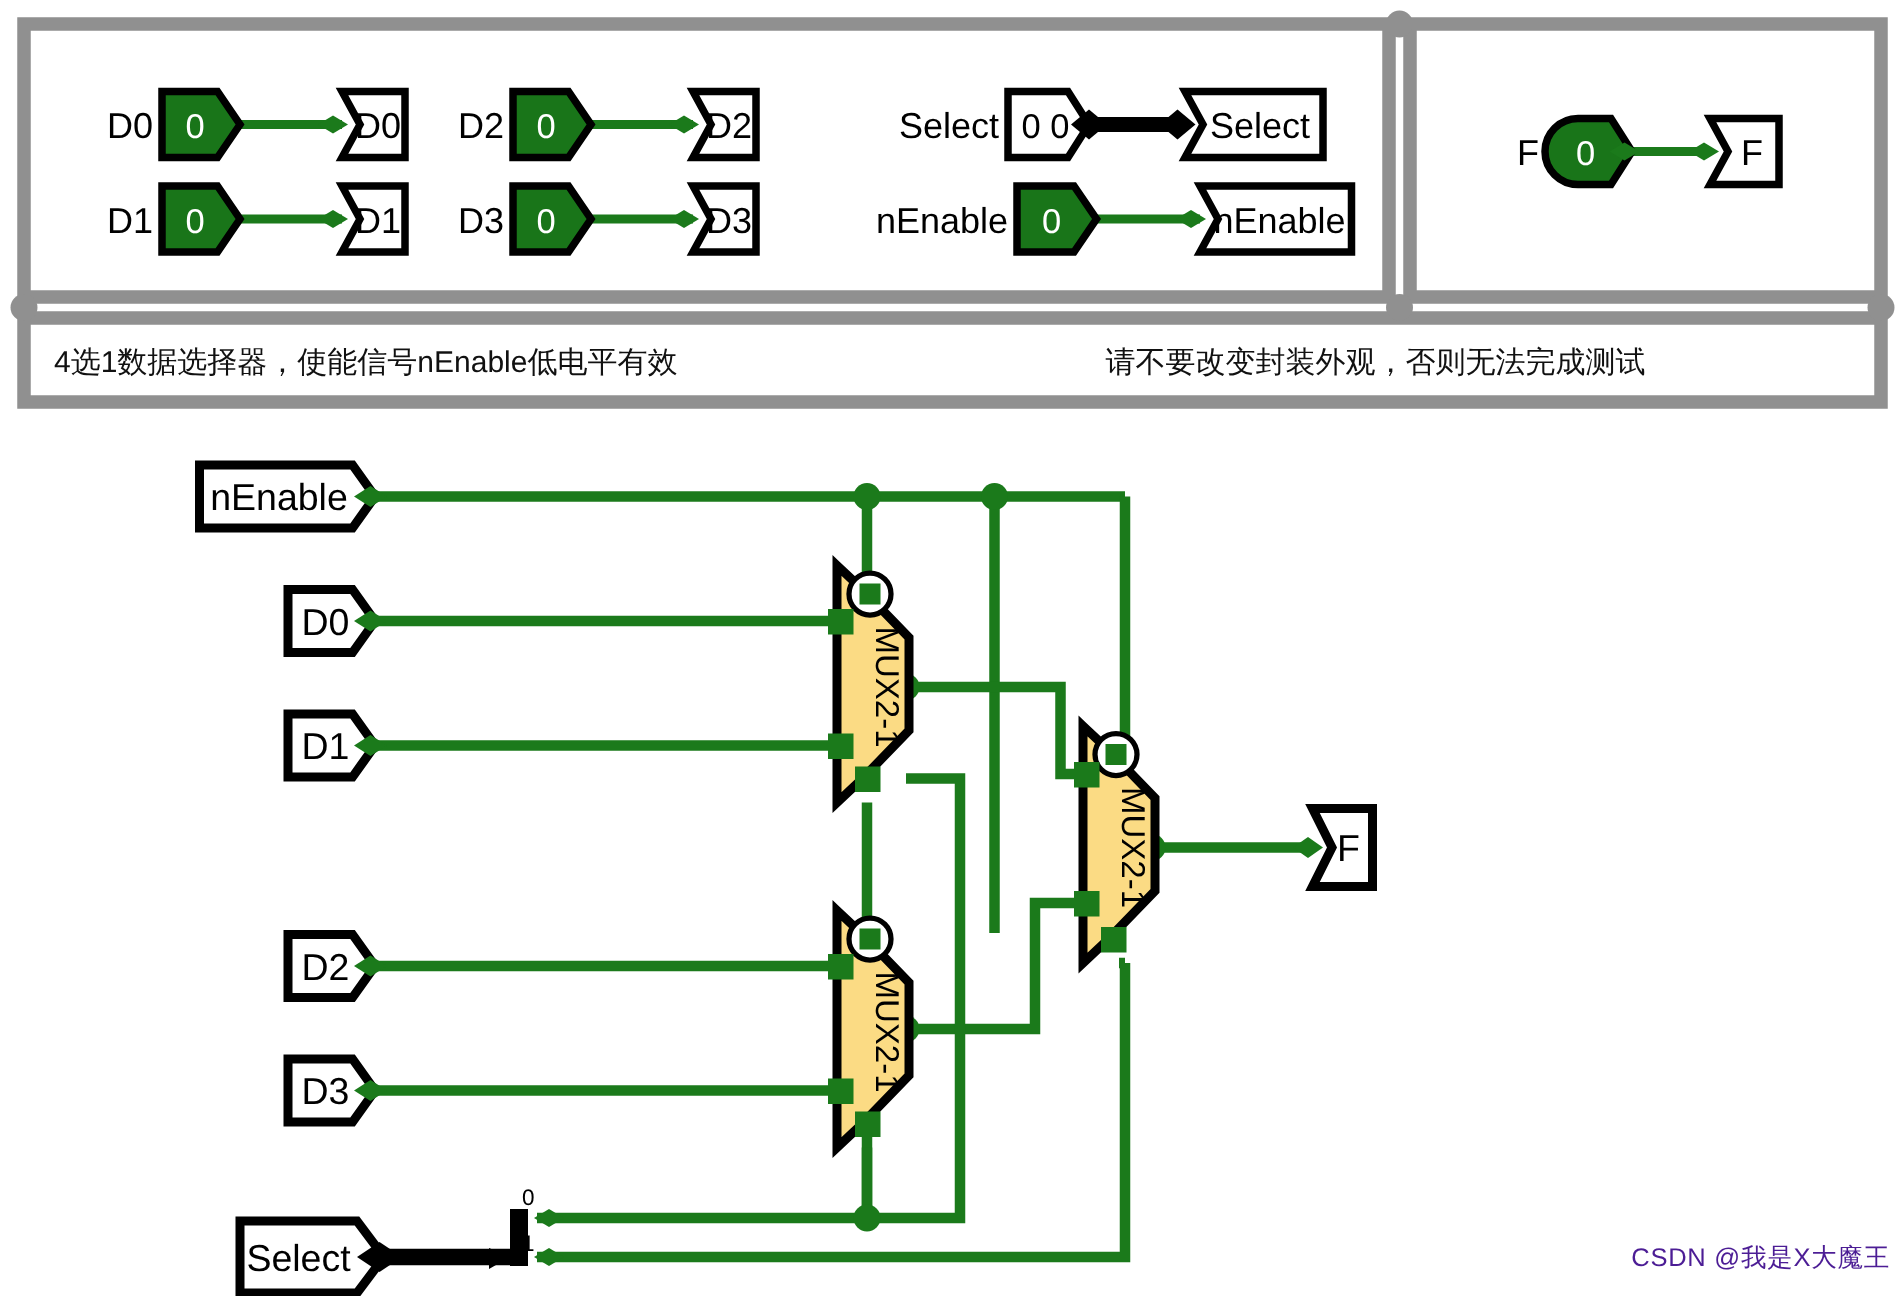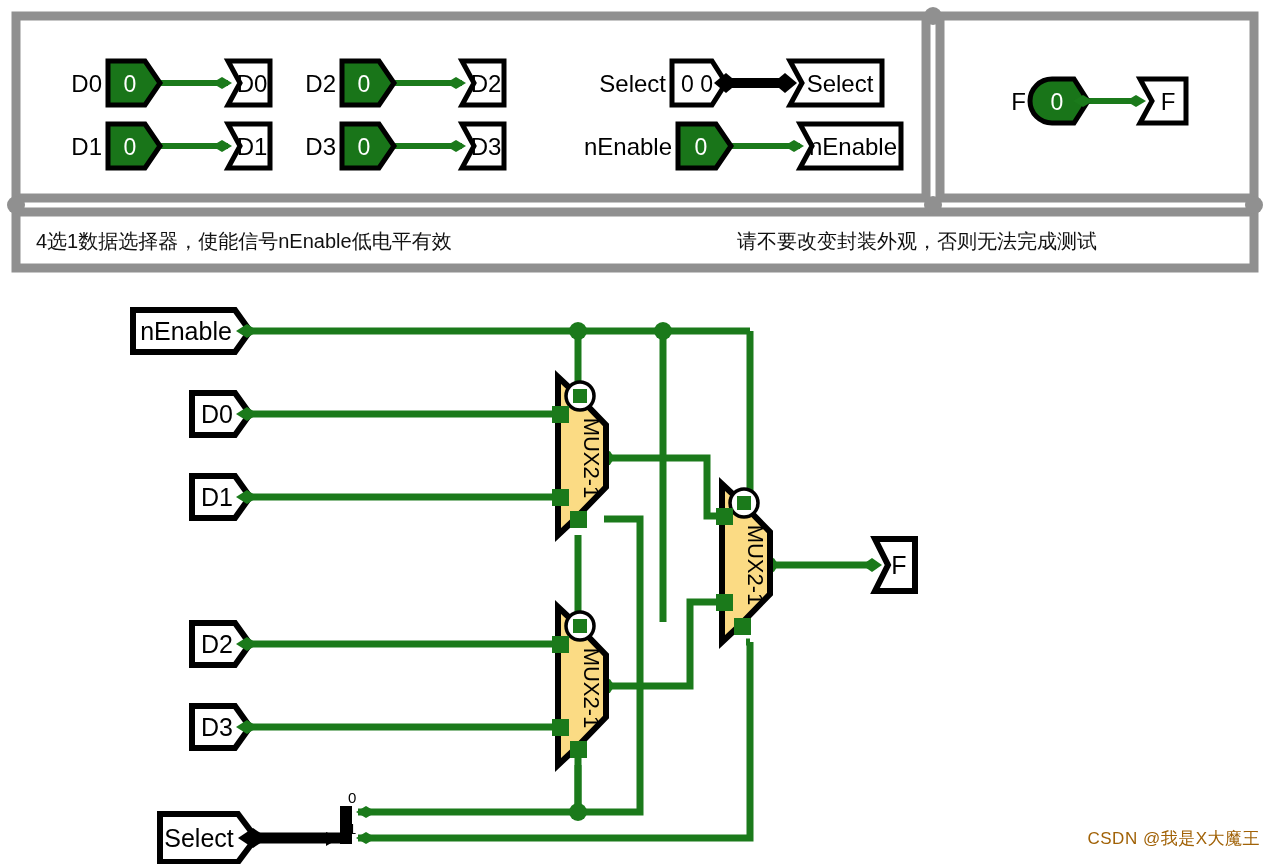--- a/index.html
+++ b/index.html
@@ -1,20 +1,20 @@
 <!DOCTYPE html>
 <html><head>
 <meta charset="utf-8">
 <style>
   html,body{margin:0;padding:0;background:#ffffff;}
   body{width:1268px;height:864px;position:relative;overflow:hidden;
        font-family:"Liberation Sans","DejaVu Sans",sans-serif;}
   #root{position:absolute;left:0;top:0;width:1268px;height:864px;}
   svg.layer{position:absolute;left:0;top:0;width:1268px;height:864px;}
-  .wm{position:absolute;right:8px;bottom:14px;color:#a16207;font-size:17px;
+  .wm{position:absolute;right:8px;bottom:14px;color:#4c1d95;font-size:17px;
       font-family:"Liberation Sans","DejaVu Sans",sans-serif;letter-spacing:.5px;}
 </style>
 </head>
 <body>
 
 <div id="root">
 
   <svg class="layer" viewBox="0 0 1268 864">
     <defs>
       <g id="defs-holder"></g>

